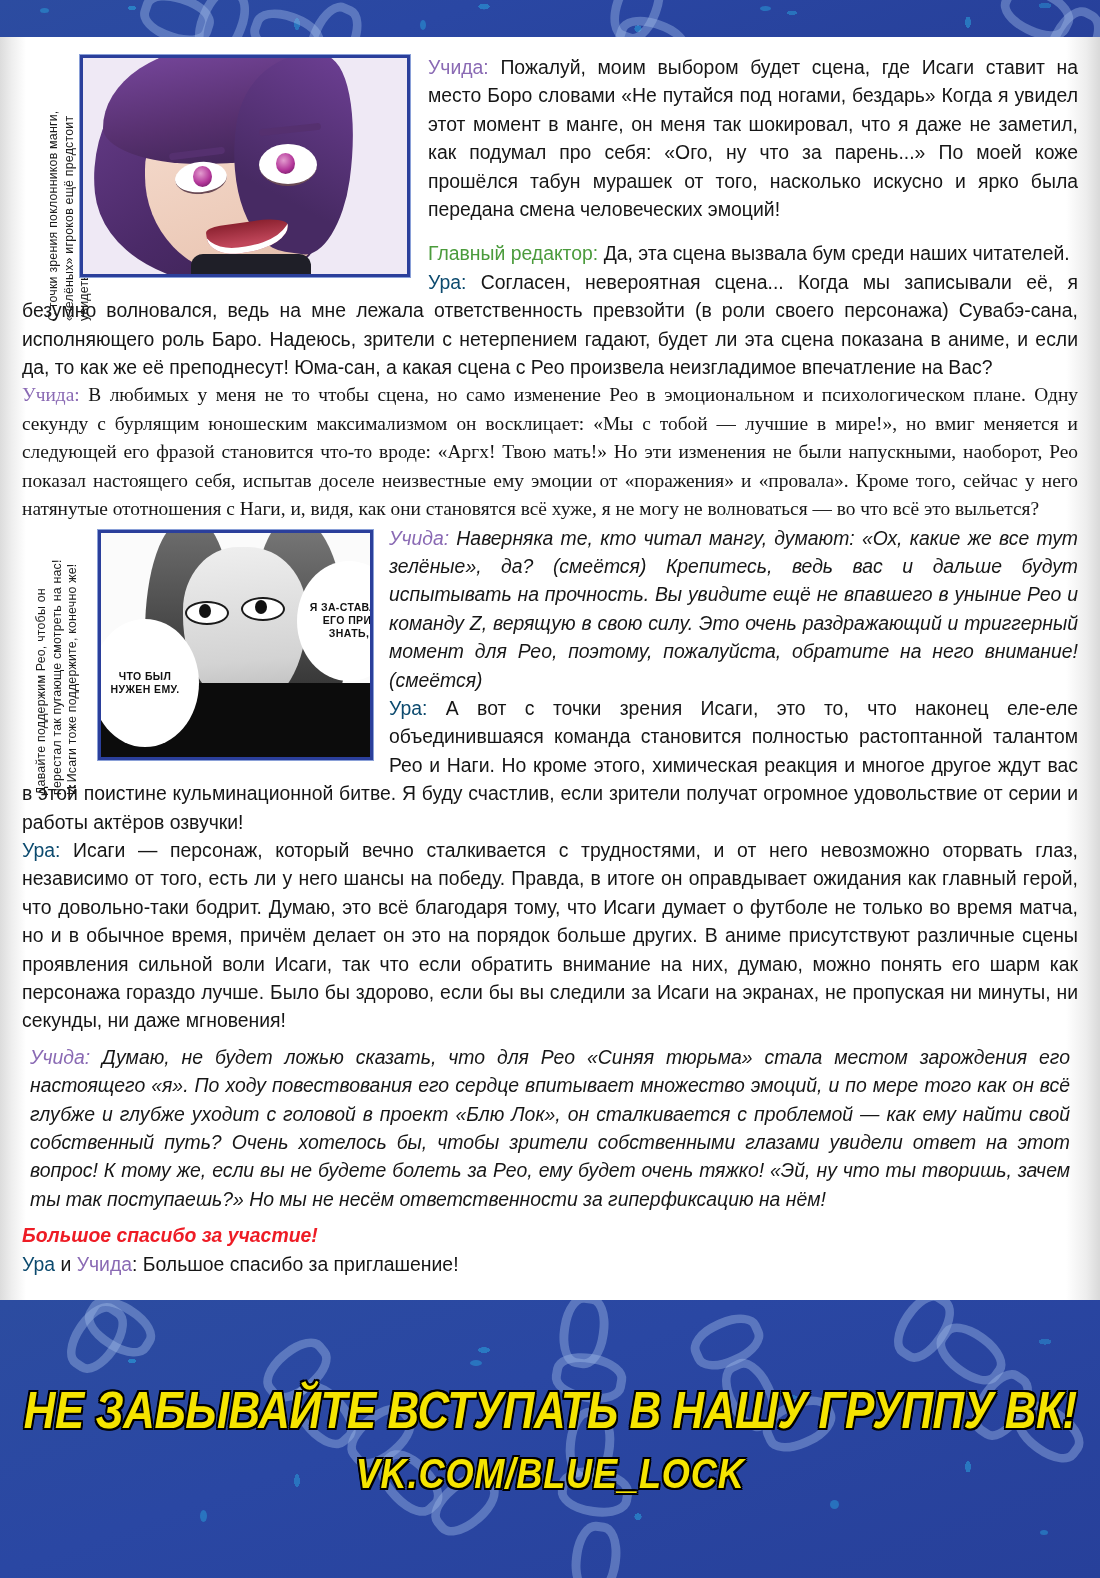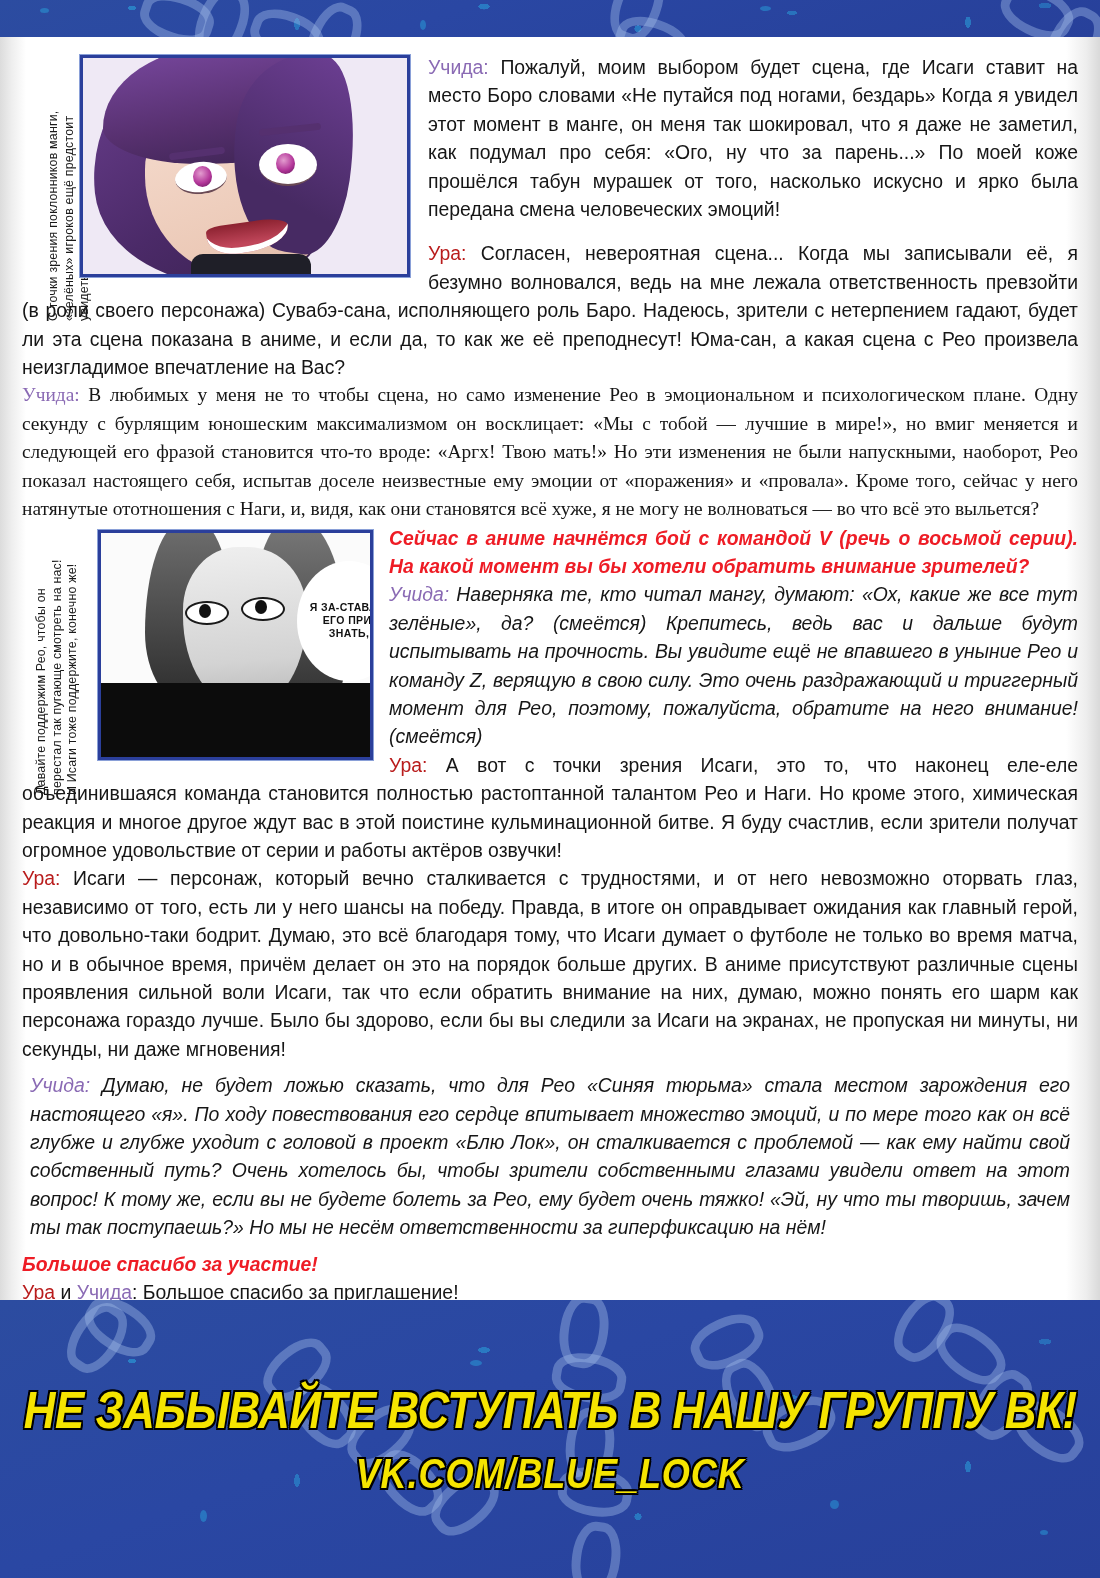--- a/index.html
+++ b/index.html
@@ -55,21 +55,21 @@
   }
 
   
   .content{
     position:absolute;left:22px;top:0;width:1056px;height:1263px;
     font-size:19.4px;line-height:28.4px;color:#161616;
     text-align:justify;
   }
 
   .spk{white-space:nowrap;}
-  .spk-ura{color:#b91c1c;}
+  .spk-ura{color:#0c4a6e;}
   .spk-uchida{color:#8a6ab4;}
   .spk-editor{color:#4b9b3c;}
   .q-red{color:#ee1c25;font-style:italic;font-weight:bold;}
 
   
   .vcap{
     position:absolute;
     writing-mode:vertical-rl;
     transform:rotate(180deg);
     font-size:12.4px;line-height:15.5px;
@@ -236,46 +236,47 @@
       <div class="a-iris l"></div>
         <div class="a-iris r"></div>
       <div class="a-mouth"></div>
       <div class="a-neck"></div>
     </div>
 
     <p style="margin:16px 0 16px 0;">
       <span class="spk spk-uchida">Учида:</span><span> Пожалуй, моим выбором будет сцена, где Исаги ставит на место Боро словами «Не путайся под ногами, бездарь» Когда я увидел этот момент в манге, он меня так шокировал, что я даже не заметил, как подумал про себя: «Ого, ну что за парень...» По моей коже прошёлся табун мурашек от того, насколько искусно и ярко была передана смена человеческих эмоций!</span>
     </p>
     <p style="margin:0;">
+      <span class="spk spk-editor">Главный редактор:</span><span> Да, эта сцена вызвала бум среди наших читателей.</span>
+    </p>
+    <p style="margin:0;">
       <span class="spk spk-ura">Ура:</span><span> Согласен, невероятная сцена... Когда мы записывали её, я безумно волновался, ведь на мне лежала ответственность превзойти (в роли своего персонажа) Сувабэ-сана, исполняющего роль Баро. Надеюсь, зрители с нетерпением гадают, будет ли эта сцена показана в аниме, и если да, то как же её преподнесут! Юма-сан, а какая сцена с Рео произвела неизгладимое впечатление на Вас?</span>
     </p>
 
     <p style="margin:0;font-family:Liberation Serif, serif;">
       <span class="spk spk-uchida">Учида:</span><span> В любимых у меня не то чтобы сцена, но само изменение Рео в эмоциональном и психологическом плане. Одну секунду с бурлящим юношеским максимализмом он восклицает: «Мы с тобой — лучшие в мире!», но вмиг меняется и следующей его фразой становится что-то вроде: «Аргх! Твою мать!» Но эти изменения не были напускными, наоборот, Рео показал настоящего себя, испытав доселе неизвестные ему эмоции от «поражения» и «провала». Кроме того, сейчас у него натянутые ототношения с Наги, и, видя, как они становятся всё хуже, я не могу не волноваться — во что всё это выльется?</span>
     </p>
 
     <div class="vcap" id="vcap2">Давайте поддержим Рео, чтобы он перестал так пугающе смотреть на нас! И Исаги тоже поддержите, конечно же!</div>
 
     <div class="shot" id="manga-shot">
       <div class="m-bg"></div>
       <div class="m-hairL"></div>
       <div class="m-hairR"></div>
       <div class="m-face"></div>
       <div class="m-eye l"></div>
         <div class="m-eye r"></div>
       <div class="m-pup l"></div>
         <div class="m-pup r"></div>
       <div class="m-body"></div>
       <div class="m-dark"></div>
+      <div class="bubble" id="bubble-left">ЧТО БЫЛ НУЖЕН ЕМУ.</div>
       <div class="bubble" id="bubble-right">Я ЗА-СТАВЛЮ ЕГО ПРИ-ЗНАТЬ,</div>
     </div>
 
-    <p style="margin:0;">
-      <span class="q-red">Сейчас в аниме начнётся бой с командой V (речь о восьмой серии). На какой момент вы бы хотели обратить внимание зрителей?</span>
-    </p>
     <p style="margin:0;font-style:italic;">
       <span class="spk spk-uchida">Учида:</span><span> Наверняка те, кто читал мангу, думают: «Ох, какие же все тут зелёные», да? (смеётся) Крепитесь, ведь вас и дальше будут испытывать на прочность. Вы увидите ещё не впавшего в уныние Рео и команду Z, верящую в свою силу. Это очень раздражающий и триггерный момент для Рео, поэтому, пожалуйста, обратите на него внимание! (смеётся)</span>
     </p>
     <p style="margin:0;">
       <span class="spk spk-ura">Ура:</span><span> А вот с точки зрения Исаги, это то, что наконец еле-еле объединившаяся команда становится полностью растоптанной талантом Рео и Наги. Но кроме этого, химическая реакция и многое другое ждут вас в этой поистине кульминационной битве. Я буду счастлив, если зрители получат огромное удовольствие от серии и работы актёров озвучки!</span>
     </p>
     <p style="margin:0;">
       <span class="spk spk-ura">Ура:</span><span> Исаги — персонаж, который вечно сталкивается с трудностями, и от него невозможно оторвать глаз, независимо от того, есть ли у него шансы на победу. Правда, в итоге он оправдывает ожидания как главный герой, что довольно-таки бодрит. Думаю, это всё благодаря тому, что Исаги думает о футболе не только во время матча, но и в обычное время, причём делает он это на порядок больше других. В аниме присутствуют различные сцены проявления сильной воли Исаги, так что если обратить внимание на них, думаю, можно понять его шарм как персонажа гораздо лучше. Было бы здорово, если бы вы следили за Исаги на экранах, не пропуская ни минуты, ни секунды, ни даже мгновения!</span>
     </p>
     <p style="margin:8px;font-style:italic;">

